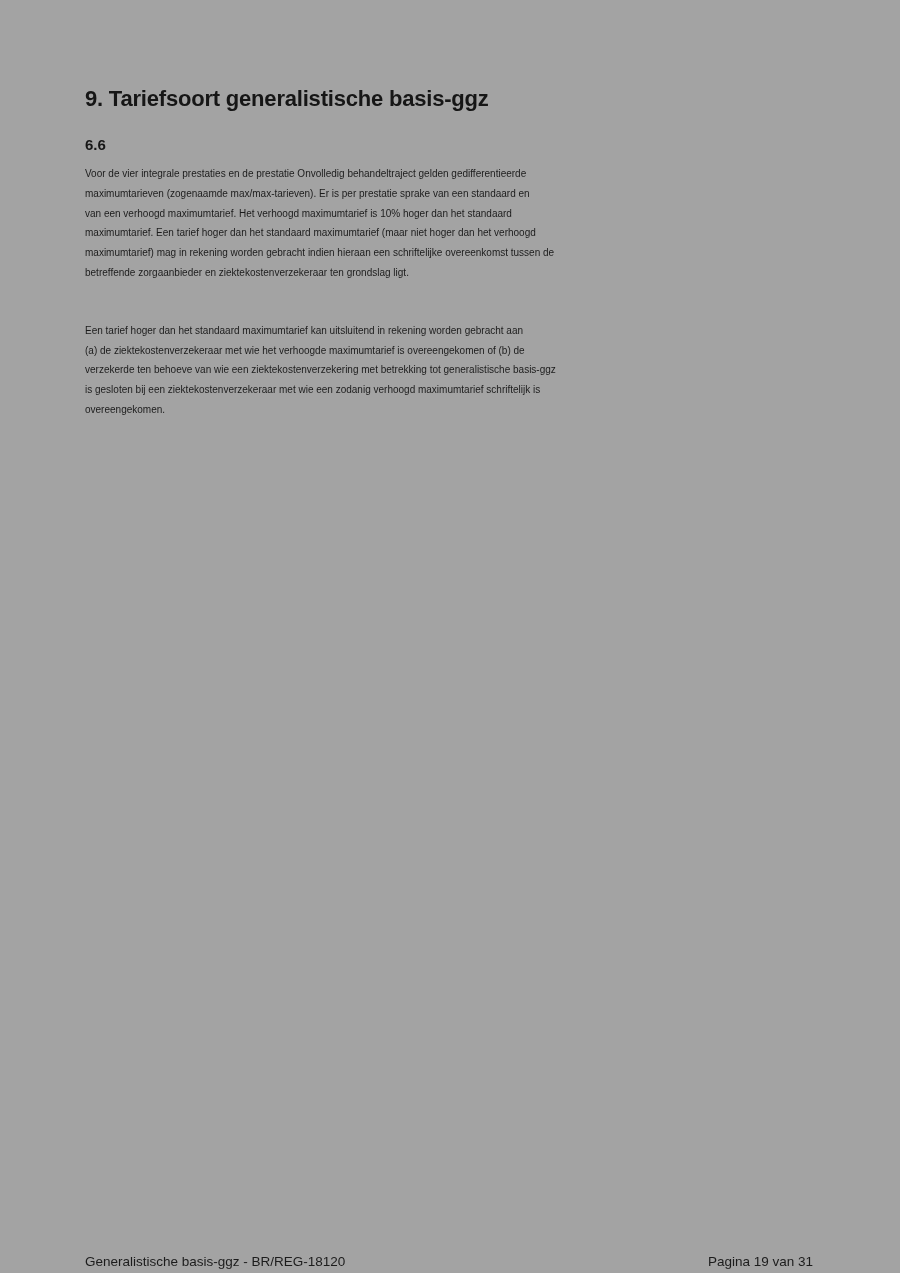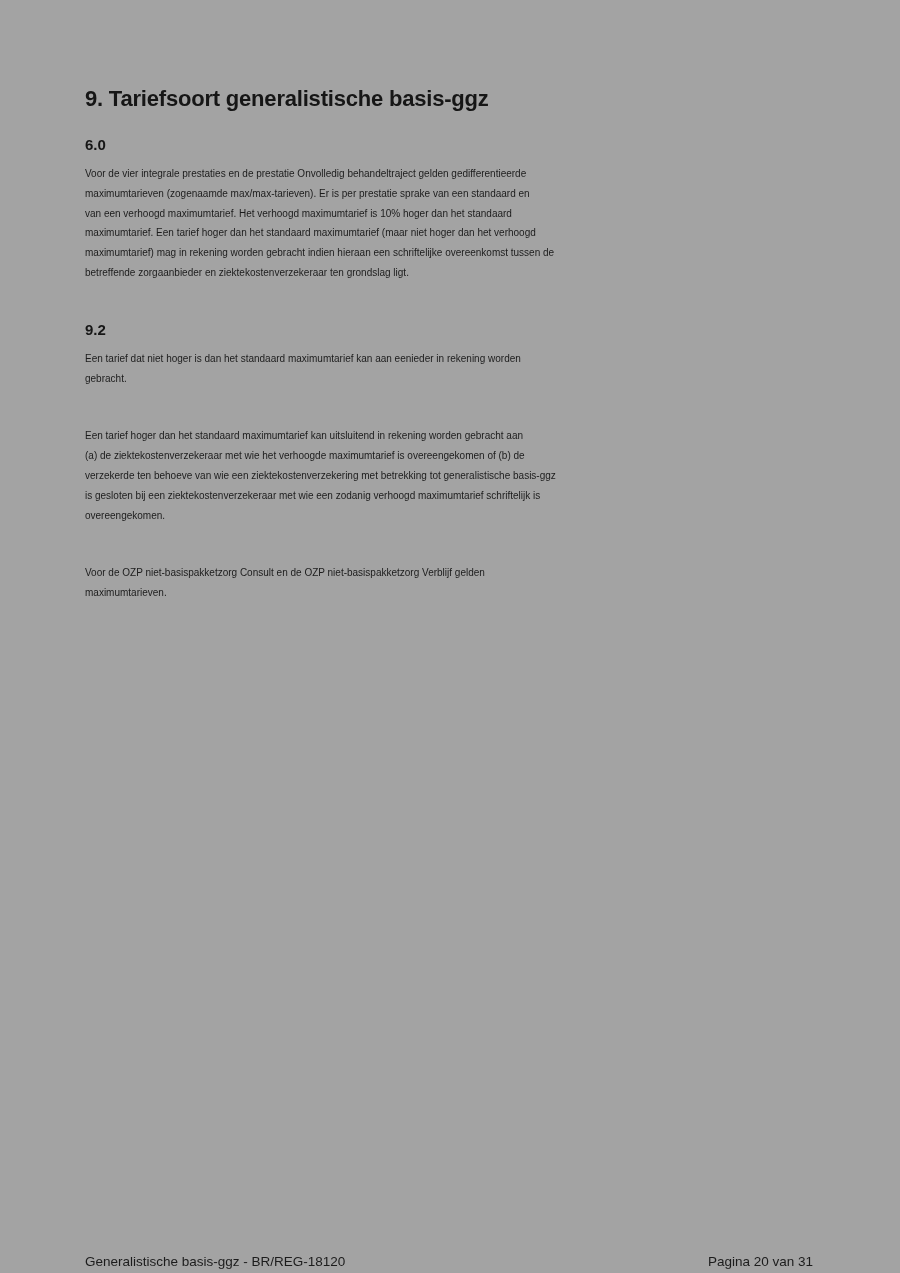--- a/index.html
+++ b/index.html
@@ -63,48 +63,41 @@
 </style>
 </head>
 <body>
 
 <div class="page">
   <div class="content">
 
     <h1 class="doc-title">9. Tariefsoort generalistische basis-ggz</h1>
 
     <div class="section">
-      <h2 class="section-number">6.0</h2>
+      <h2 class="section-number">6.6</h2>
       <p class="para">Voor de vier integrale prestaties en de prestatie Onvolledig behandeltraject gelden gedifferentieerde
 maximumtarieven (zogenaamde max/max-tarieven). Er is per prestatie sprake van een standaard en
 van een verhoogd maximumtarief. Het verhoogd maximumtarief is 10% hoger dan het standaard
 maximumtarief. Een tarief hoger dan het standaard maximumtarief (maar niet hoger dan het verhoogd
 maximumtarief) mag in rekening worden gebracht indien hieraan een schriftelijke overeenkomst tussen de
 betreffende zorgaanbieder en ziektekostenverzekeraar ten grondslag ligt.</p>
     </div>
 
-    <div class="section">
-      <h2 class="section-number">9.2</h2>
-      <p class="para">Een tarief dat niet hoger is dan het standaard maximumtarief kan aan eenieder in rekening worden
-gebracht.</p>
-    </div>
 
     <div class="section">
       <p class="para">Een tarief hoger dan het standaard maximumtarief kan uitsluitend in rekening worden gebracht aan
 (a) de ziektekostenverzekeraar met wie het verhoogde maximumtarief is overeengekomen of (b) de
 verzekerde ten behoeve van wie een ziektekostenverzekering met betrekking tot generalistische basis-ggz
 is gesloten bij een ziektekostenverzekeraar met wie een zodanig verhoogd maximumtarief schriftelijk is
 overeengekomen.</p>
     </div>
 
     <div class="section">
-      <p class="para">Voor de OZP niet-basispakketzorg Consult en de OZP niet-basispakketzorg Verblijf gelden
-maximumtarieven.</p>
     </div>
 
 
   </div>
 
   <div class="footer">
     <span>Generalistische basis-ggz - BR/REG-18120</span>
-    <span>Pagina 20 van 31</span>
+    <span>Pagina 19 van 31</span>
   </div>
 </div>
 
 </body></html>

